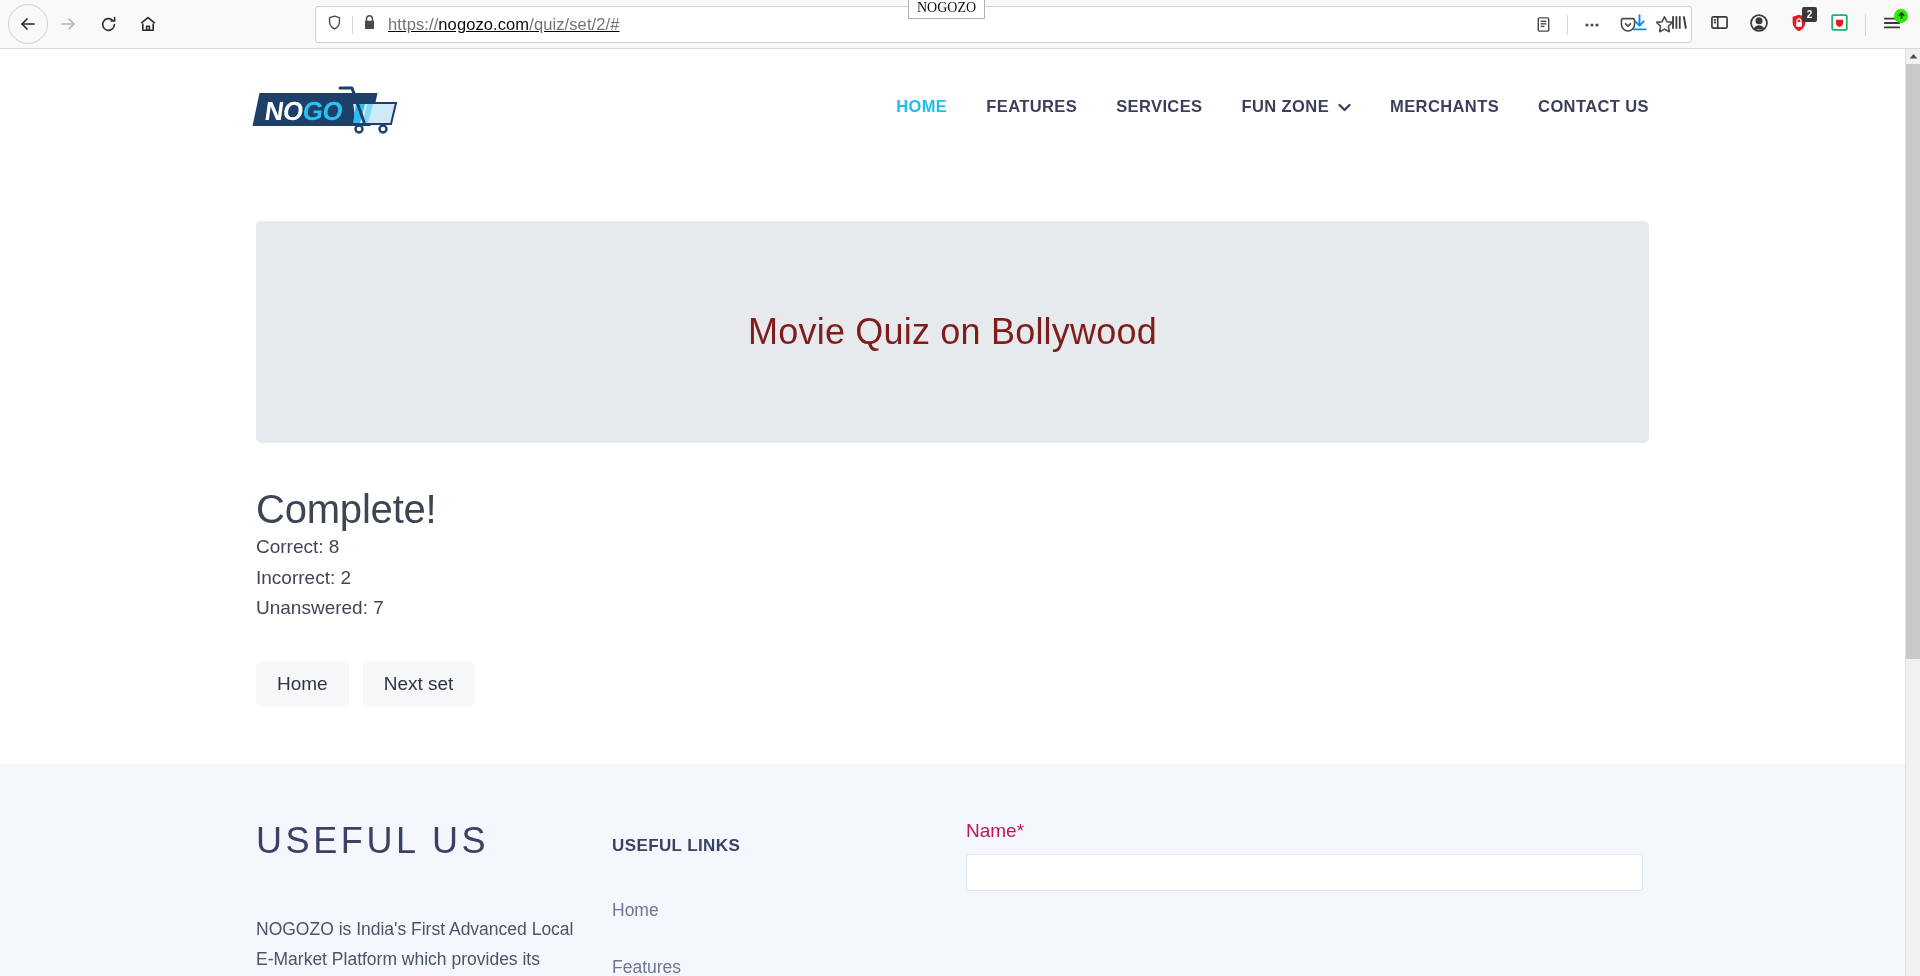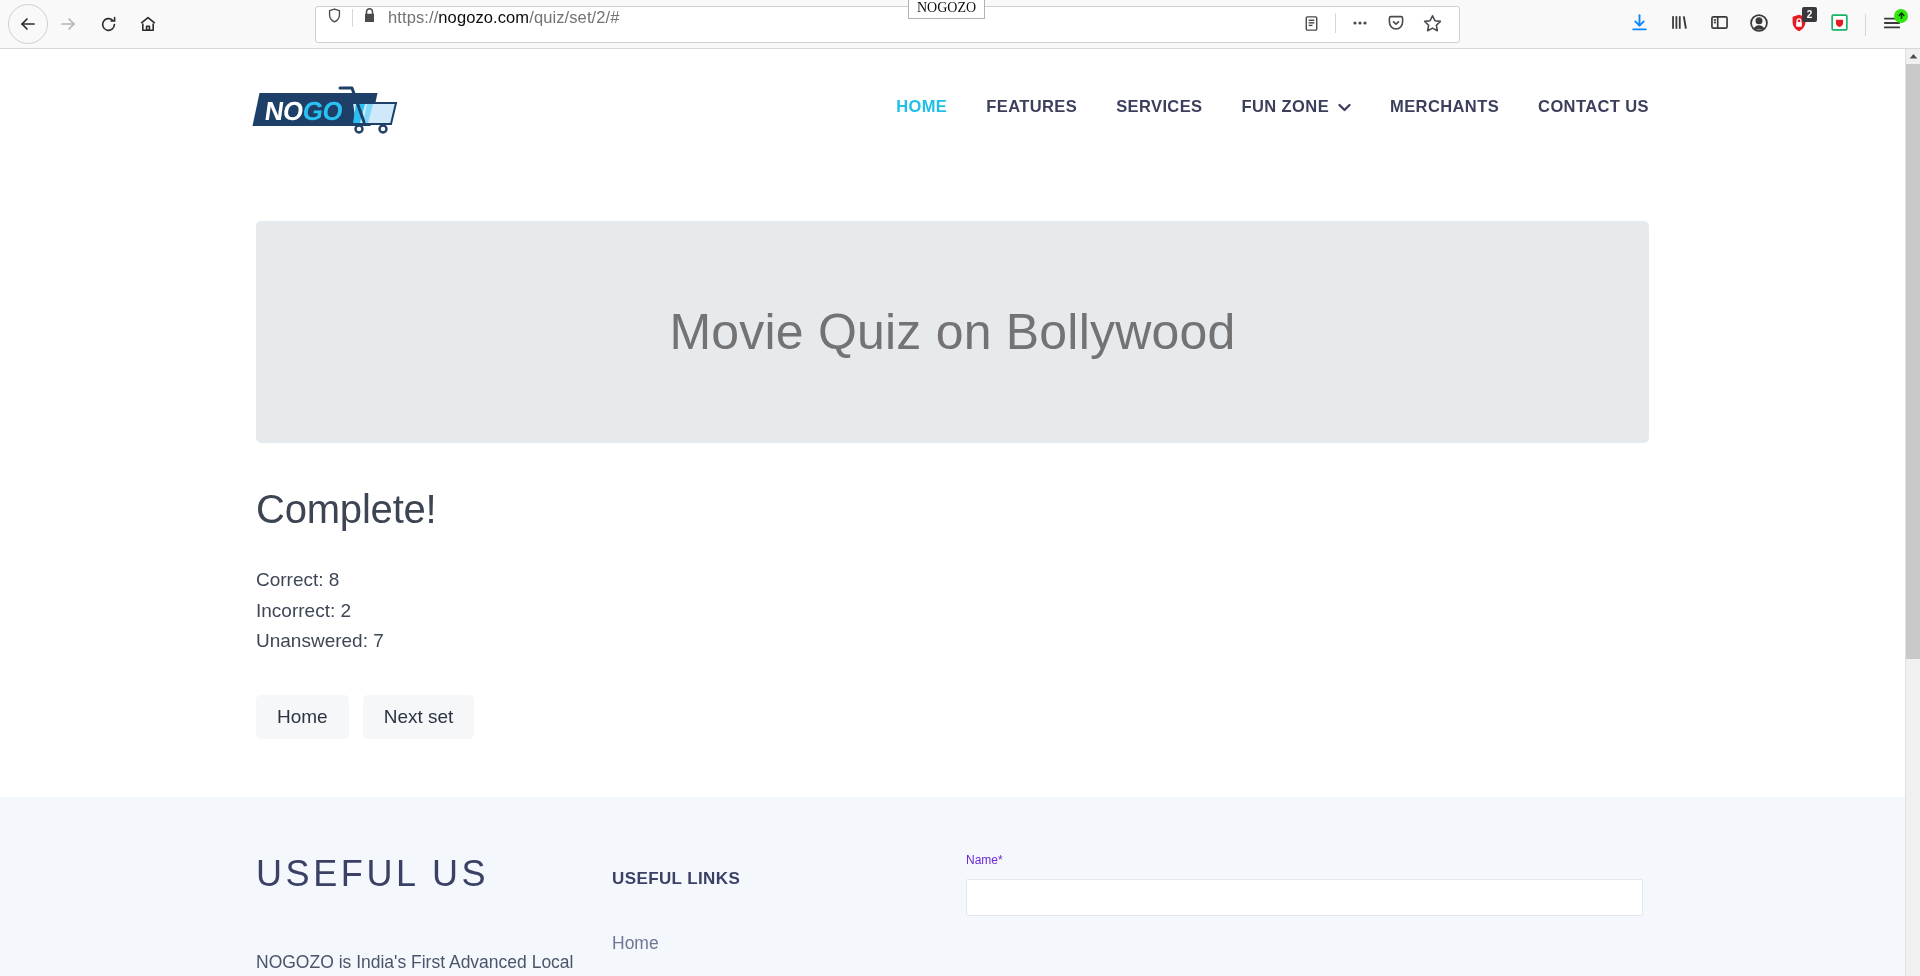--- a/index.html
+++ b/index.html
@@ -22,25 +22,25 @@
   .nav-btn {
     width: 40px; height: 40px;
     display: flex; align-items: center; justify-content: center;
     border-radius: 50%;
   }
   .nav-btn.back-ring { border: 1px solid #d0d0d4; }
   .nav-btn svg { display: block; }
 
   .urlbar {
     position: absolute; left: 315px; top: 6px;
-    width: 1145px; height: 37px;
+    width: 1377px; height: 37px;
     background: #ffffff;
     border: 1px solid #cfcfd4;
     border-radius: 3px;
-    display: flex; align-items: flex-start;
+    display: flex; align-items: center; text-decoration: underline;
   }
   .urlbar-left { display: flex; align-items: center; padding-left: 10px; }
   .shield-ico { margin-right: 9px; }
   .sep-v { width: 1px; height: 18px; background: #d7d7db; margin-right: 9px; }
   .lock-ico { margin-right: 11px; }
   .url-text {
     font-size: 16.5px;
     color: #737373;
     letter-spacing: 0.1px;
     white-space: nowrap;
@@ -150,37 +150,36 @@
 
   
   .hero {
     margin: 57px 256px 0 256px;
     height: 222px;
     background: #e7eaec;
     border-radius: 5px;
     display: flex; align-items: center; justify-content: center;
   }
   .hero-title {
-    font-size: 50px;
+    font-size: 36px;
     font-weight: 400;
-    color: #737373;
+    color: #7f1d1d;
     font-family: "Liberation Sans", sans-serif;
     letter-spacing: 0.2px;
   }
 
   
   .result-block {
     padding: 44px 256px 0 256px;
   }
   .result-heading {
     font-size: 40px;
     font-weight: 400;
     color: #3d4452;
     letter-spacing: -0.2px;
-    margin-bottom: 33px;
   }
   .result-line {
     font-size: 19px;
     color: #3e4756;
     line-height: 30.5px;
   }
   .result-actions {
     display: flex; gap: 14px;
     margin-top: 38px;
   }
@@ -229,22 +228,22 @@
     max-width: 320px;
   }
   .footer-link {
     display: block;
     font-size: 17.5px;
     color: #6e7694;
     text-decoration: none;
     margin-bottom: 36px;
   }
   .field-label {
-    font-size: 12px;
-    color: #6d28d9;
+    font-size: 19px;
+    color: #be185d;
     margin-bottom: 12px;
   }
   .field-input {
     width: 677px; height: 37px;
     background: #ffffff;
     border: 1px solid #e3e6ee;
     border-radius: 2px;
   }
 
   

